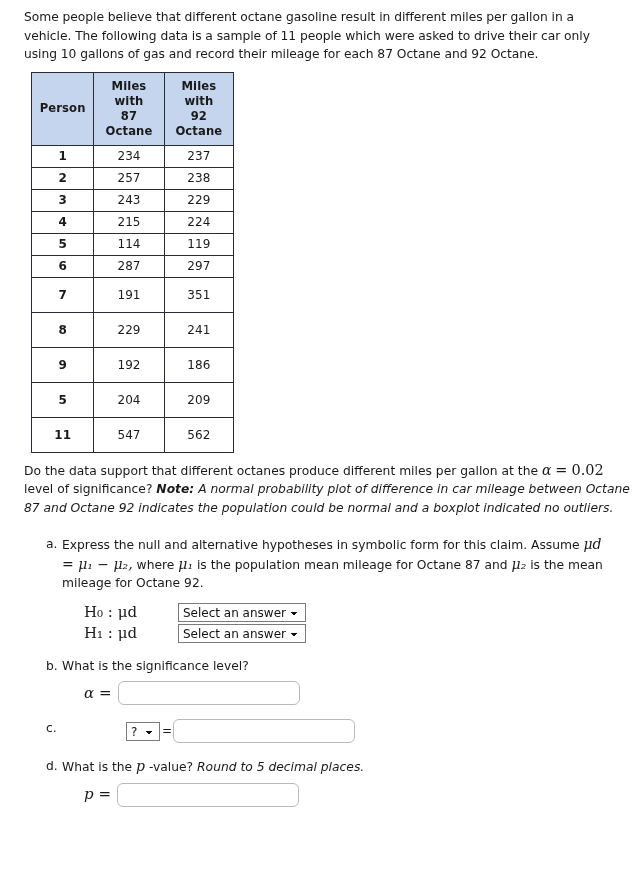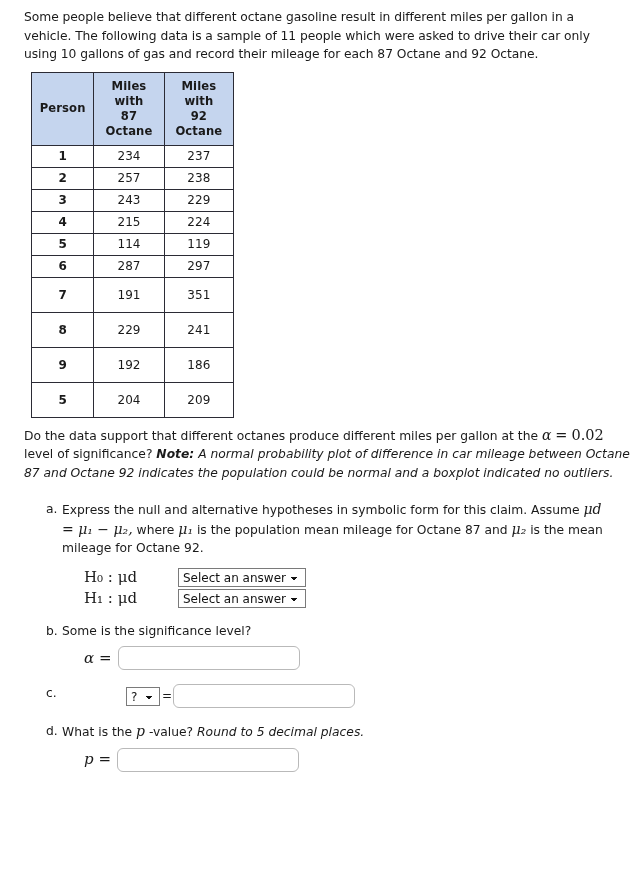--- a/index.html
+++ b/index.html
@@ -272,20 +272,25 @@
         <tr class="r-tall">
           <td class="person">9</td>
           <td>192</td>
           <td>186</td>
         </tr>
         <tr class="r-tall">
           <td class="person">5</td>
           <td>204</td>
           <td>209</td>
         </tr>
+        <tr class="r-tall">
+          <td class="person">11</td>
+          <td>547</td>
+          <td>562</td>
+        </tr>
       </tbody>
     </table>
   </div>
 
   <p class="qtext"><span>Do the data support that different octanes produce different miles per gallon at the</span>
     <span class="alpha-sym">α</span>
     <span class="num-serif">=</span>
     <span class="num-serif">0.02</span><span> level of significance? </span><span class="note-b">Note:</span><span class="ital"> A normal probability plot of difference in car mileage between Octane 87 and Octane 92 indicates the population could be normal and a boxplot indicated no outliers.</span></p>
 
   <ol class="parts">
@@ -305,21 +310,21 @@
           <span class="hyp-label">H₁ : μd</span>
           <select class="ui-select wide">
             <option>Select an answer</option>
           </select>
         </div>
       </div>
     </li>
 
     <li style="margin-top:14px;">
       <span class="marker">b.</span>
-      <div class="part-body">Some is the significance level?</div>
+      <div class="part-body">What is the significance level?</div>
       <div class="ans-row">
         <span class="ans-sym"><i>α</i> <span>=</span></span>
         <input class="ui-text w-alpha" type="text" value="" style="">
       </div>
     </li>
 
     <li style="margin-top:14px;">
       <span class="marker">c.</span>
       <div class="ans-row">
         <select class="ui-select tiny">

